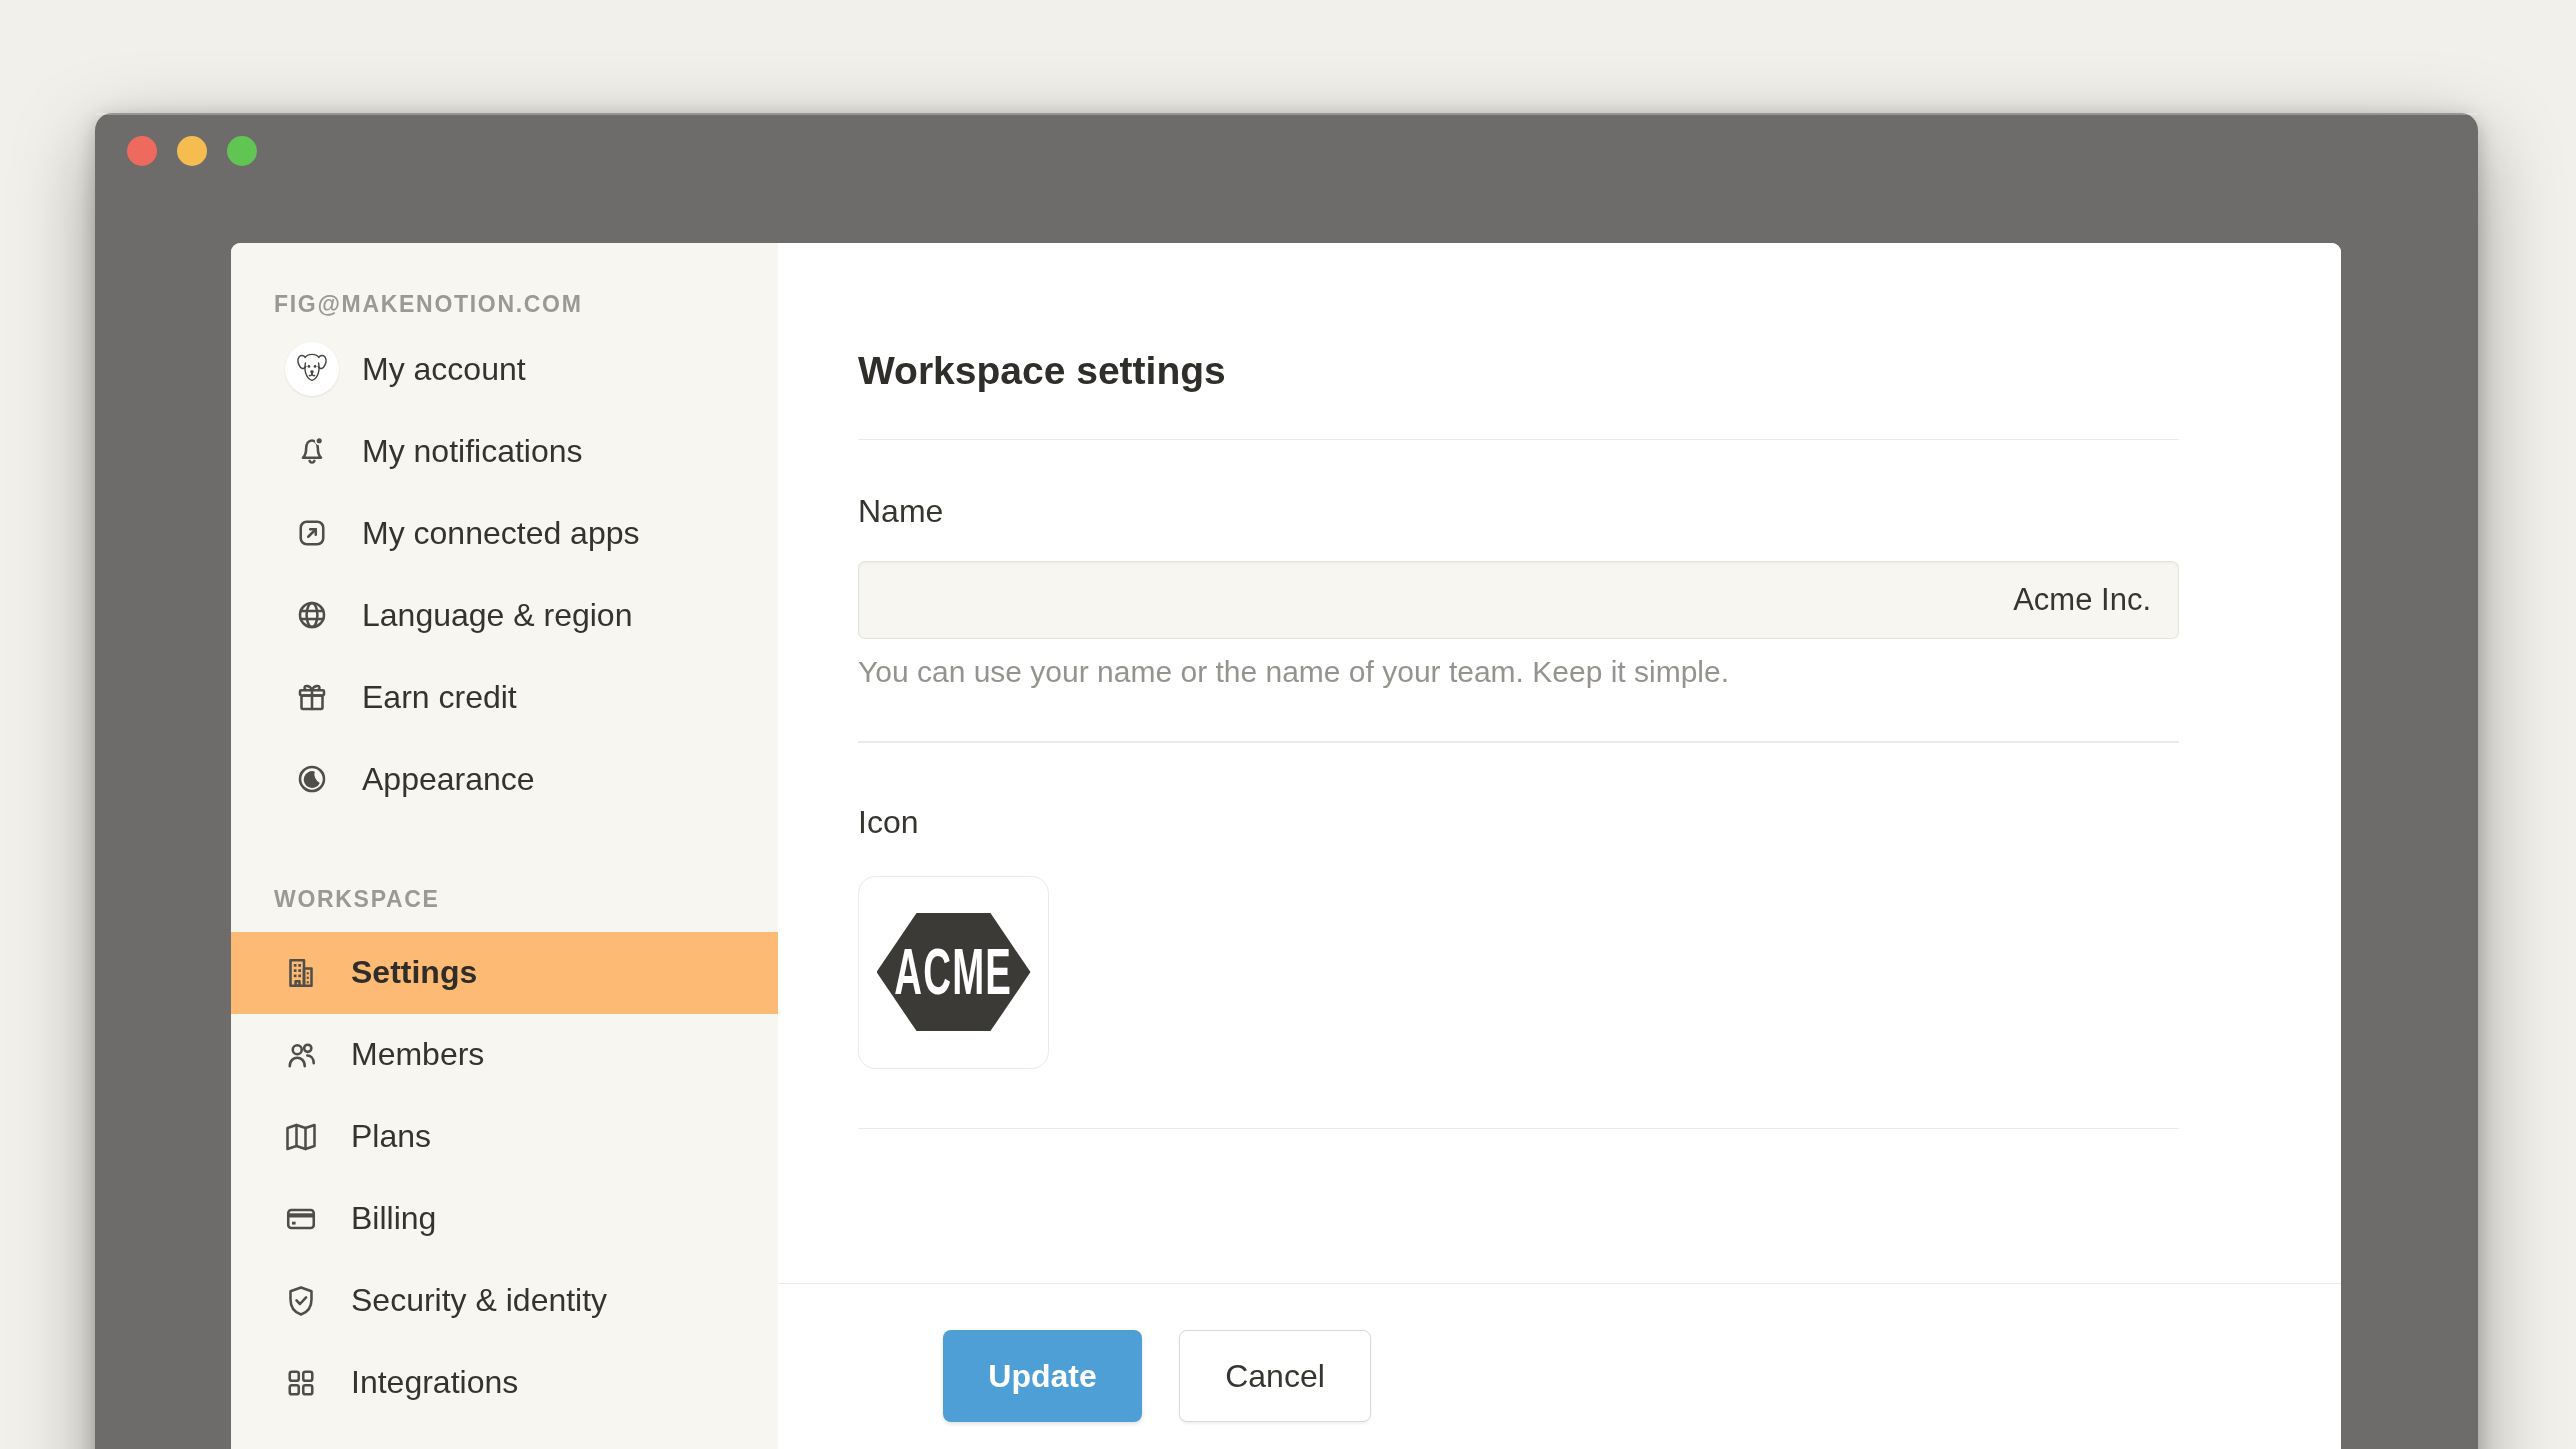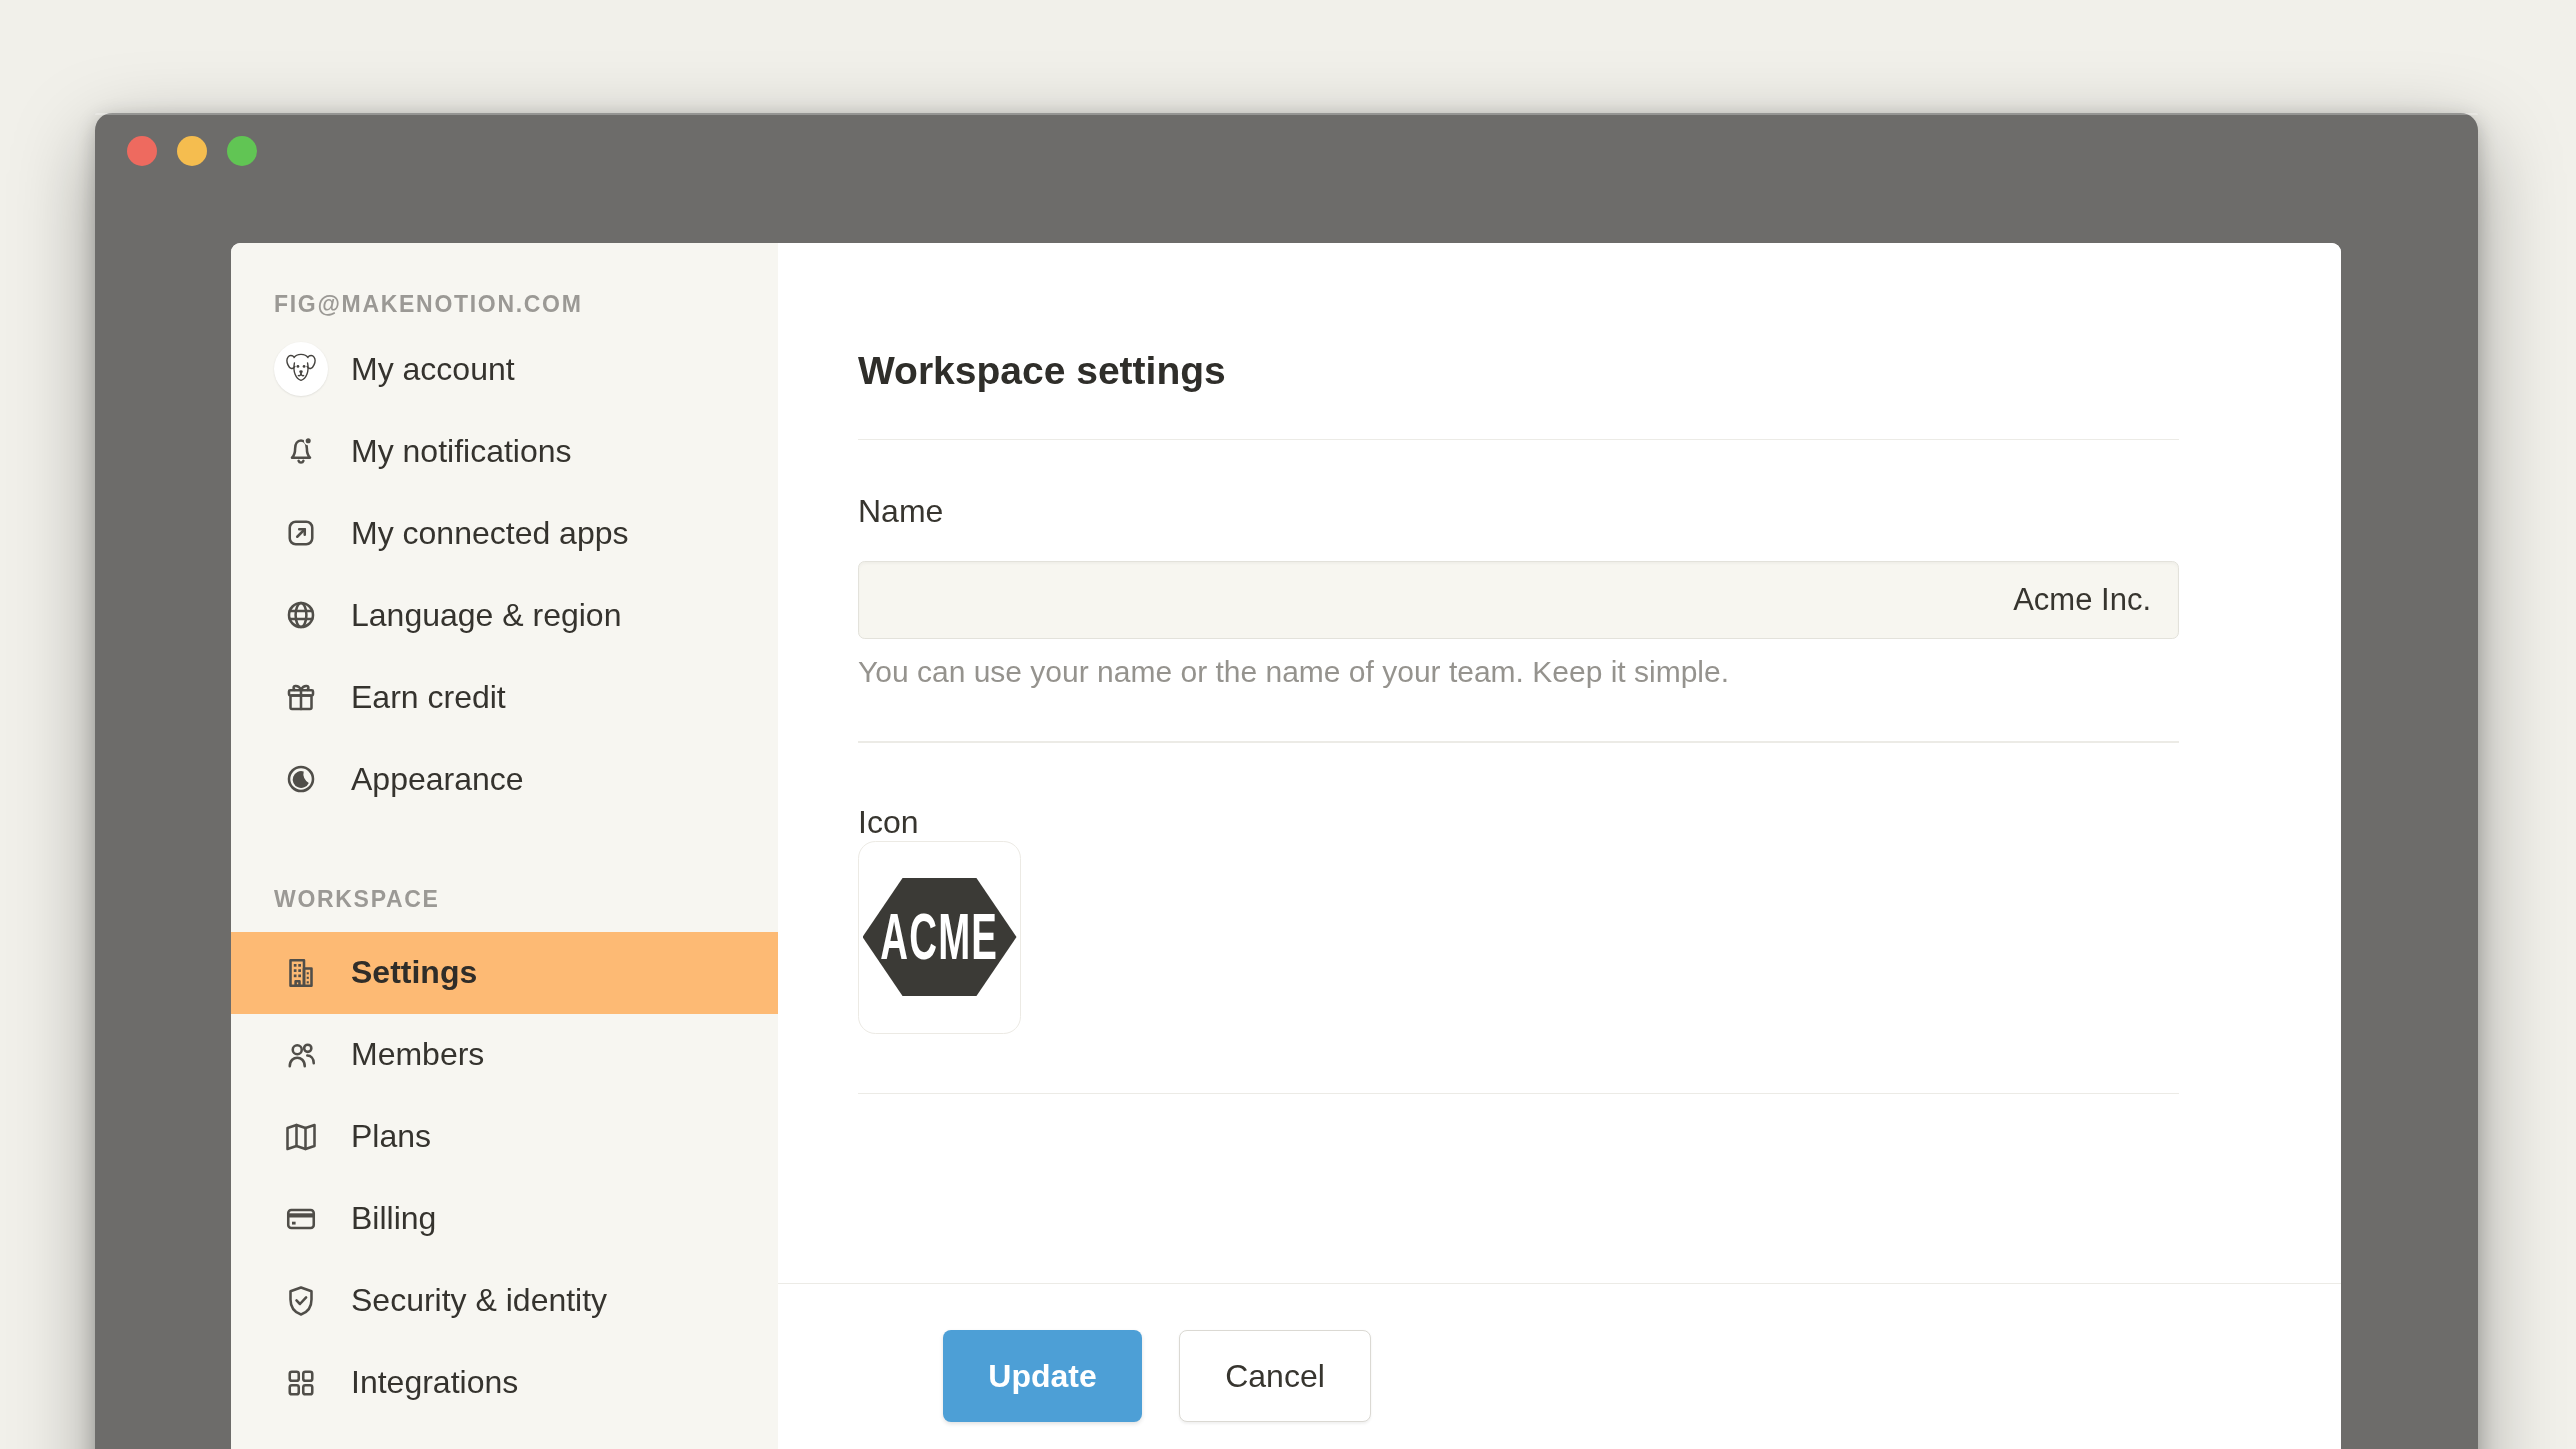--- a/index.html
+++ b/index.html
@@ -48,21 +48,21 @@
     padding-top: 47px;
     box-sizing: border-box;
   }
   .side-header {
     height: 29.5px; line-height: 29.5px;
     margin-left: 43px;
     font-size: 23px; font-weight: bold;
     letter-spacing: 1.7px;
     color: #9b9995;
   }
-  .nav-group-account { margin-top: 8.7px; }
+  .nav-group-account { margin-top: 8.7px; padding-left: 11px; }
   .nav-group-workspace { margin-top: 17px; }
   .ws-header { margin-top: 65px; }
   .nav-row {
     height: 82px;
     display: flex; align-items: center;
     cursor: pointer;
   }
   .nav-row.selected { background: #fdba74; }
   .nav-icon {
     margin-left: 43px;
@@ -128,21 +128,22 @@
   }
   .helper .line2 { display: block; }
   .fade-words {
     background: linear-gradient(to bottom, #95938e 42%, #d8d7d2 58%, #aeaca7 90%);
     -webkit-background-clip: text;
     background-clip: text;
     color: transparent;
   }
   .icon-helper { margin-top: 21.5px; }
   .icon-box {
-    width: 163px; height: 193px;
+    margin-top: 35px;
+    width: 191px; height: 193px;
     box-sizing: border-box;
     background: #ffffff;
     border: 1.3px solid #eceae4;
     border-radius: 17.4px;
     display: flex; align-items: center; justify-content: center;
     cursor: pointer;
   }
   .hexagon {
     width: 154px; height: 118px;
     background: #3b3a36;

